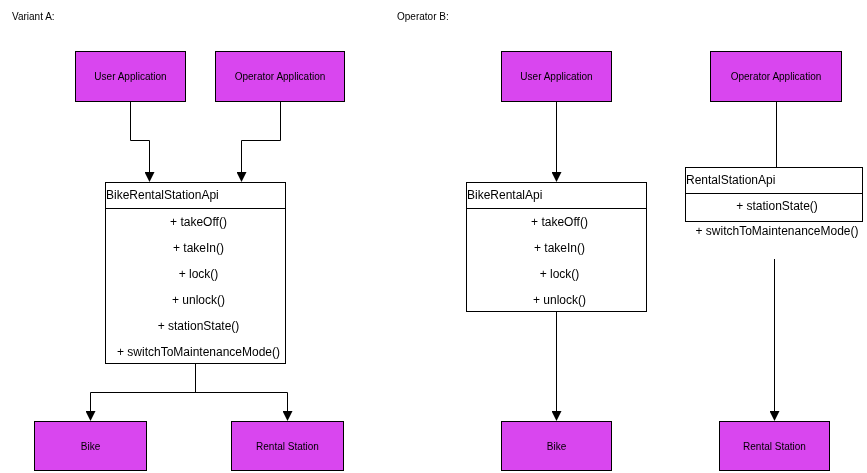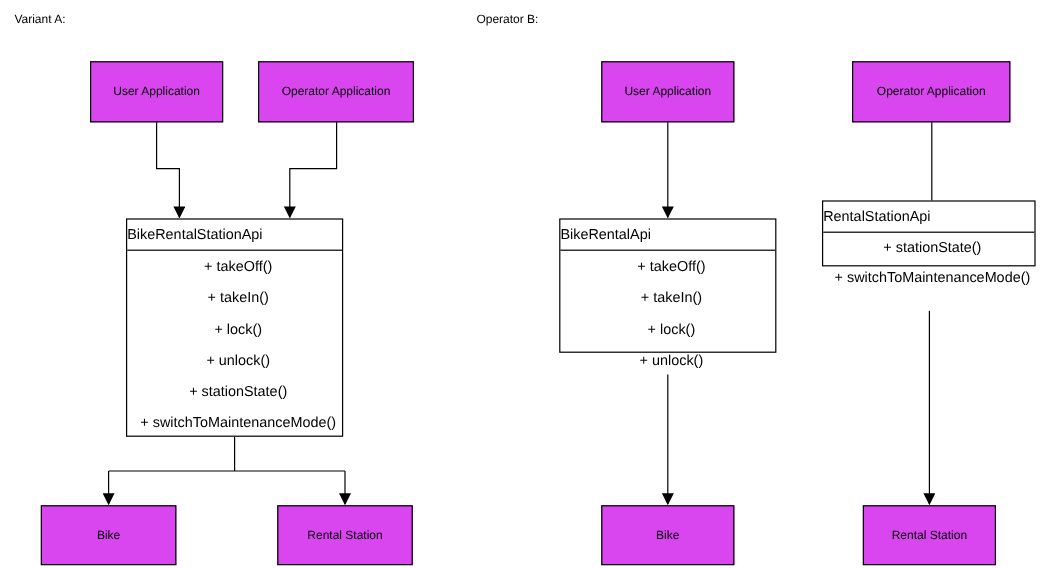--- a/index.html
+++ b/index.html
@@ -111,21 +111,21 @@
   <div class="node" style="left:34px; top:421px; width:113px; height:50px;">Bike</div>
 
   <div class="node" style="left:231px; top:421px; width:113px; height:50px;">Rental Station</div>
 
   <div class="variant-label" style="left:397px; top:9px;">Operator B:</div>
 
   <div class="node" style="left:501px; top:51px; width:111px; height:51px;">User Application</div>
 
   <div class="node" style="left:710px; top:51px; width:132px; height:51px;">Operator Application</div>
 
-  <div class="class-node" style="left:466px; top:182px; width:181px; height:112px;">
+  <div class="class-node" style="left:466px; top:182px; width:181px; height:130px;">
     <div class="class-title">BikeRentalApi</div>
     <div class="class-method">+ takeOff()</div>
     <div class="class-method">+ takeIn()</div>
     <div class="class-method">+ lock()</div>
     <div class="class-method">+ unlock()</div>
   </div>
 
   <div class="class-node compact" style="left:685px; top:167px; width:178px; height:55px;">
     <div class="class-title">RentalStationApi</div>
     <div class="class-method">+ stationState()</div>

